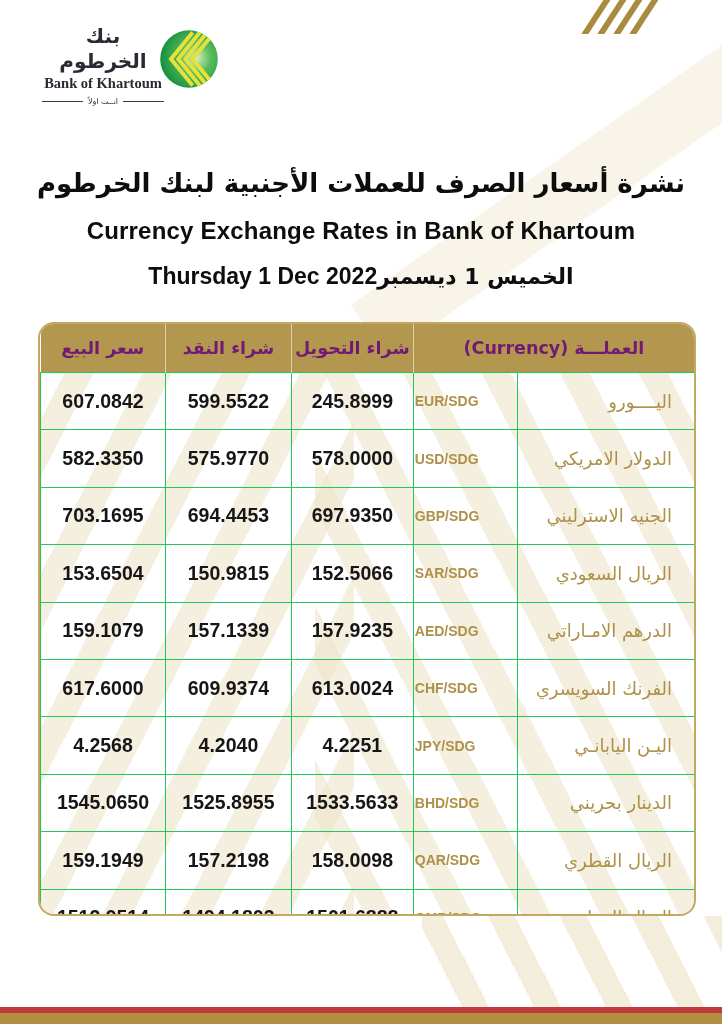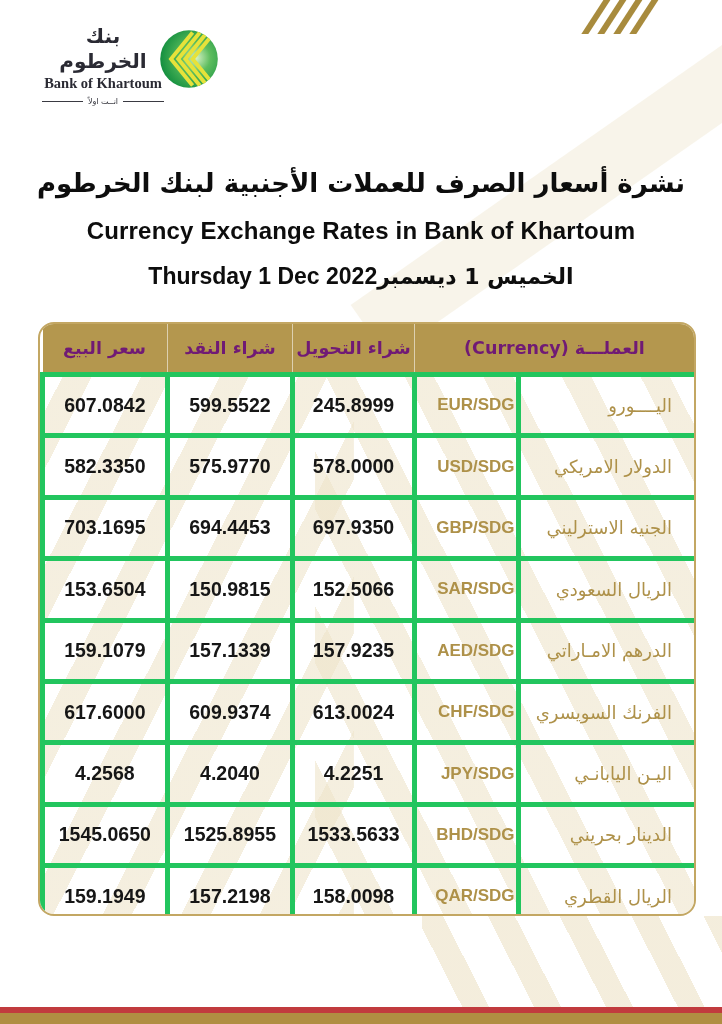--- a/index.html
+++ b/index.html
@@ -55,27 +55,27 @@
     background-position:left top,right top;
     background-repeat:no-repeat,no-repeat;
   }
   table.rates{position:relative;z-index:1;width:100%;height:100%;border-collapse:collapse;direction:rtl;}
   table.rates th{
     background:#b4974e;color:#701a75;font-weight:bold;font-size:17.5px;
     height:46px;text-align:center;vertical-align:middle;
   }
   table.rates th + th{border-inline-start:1px solid rgba(255,255,255,.55);}
   table.rates td{
-    border:5px solid #22c55e;height:54.4px;vertical-align:middle;
+    border:1px solid #22c55e;height:54.4px;vertical-align:middle;
   }
   table.rates td:first-child{border-inline-start:none;}
   table.rates td:last-child{border-inline-end:none;}
   table.rates tbody tr:last-child td{border-bottom:none;}
   td.name{color:#ae9149;font-size:18px;font-weight:normal;text-align:right;padding-right:22px;direction:rtl;}
-  td.code{color:#ae9149;font-family:"Liberation Sans",sans-serif;font-weight:bold;font-size:17px;text-align:right;direction:ltr;margin-left:16px;}
+  td.code{color:#ae9149;font-family:"Liberation Sans",sans-serif;font-weight:bold;font-size:14px;text-align:left;direction:ltr;margin-left:16px;}
   td.num{color:#161616;font-family:"Liberation Sans",sans-serif;font-weight:bold;font-size:19.5px;text-align:center;direction:ltr;}
 
   
   .bar-red{position:absolute;left:0;right:0;bottom:11px;height:6px;background:#c13b3e;}
   .bar-gold{position:absolute;left:0;right:0;bottom:0;height:11px;background:#b08e42;}
 </style>
 </head>
 <body>
 
 <div class="page">

